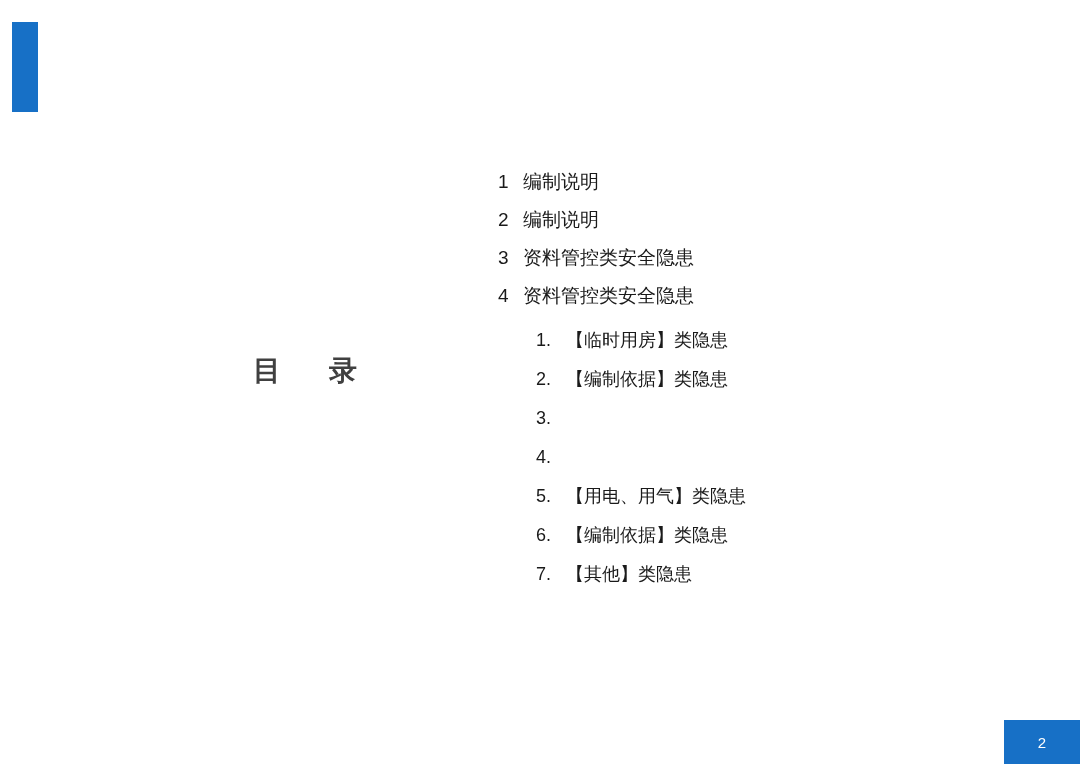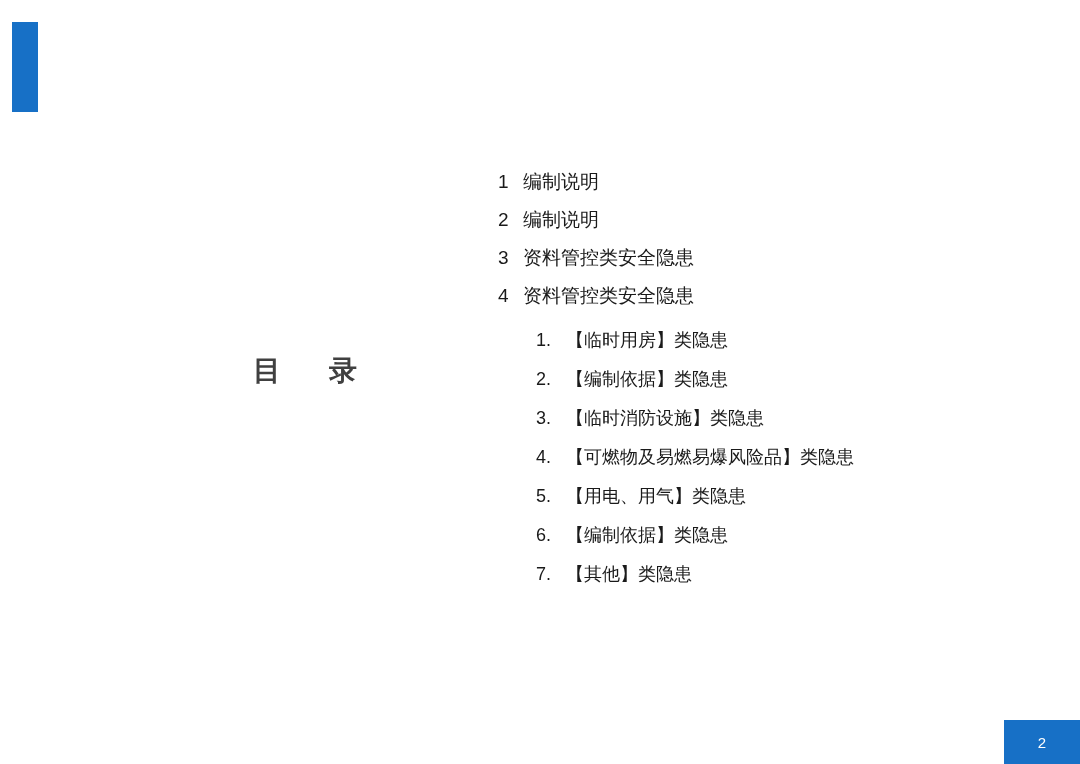--- a/index.html
+++ b/index.html
@@ -132,26 +132,24 @@
         <span class="label">【临时用房】类隐患</span>
       </div>
 
       <div class="toc-level2">
         <span class="num">2.</span>
         <span class="label">【编制依据】类隐患</span>
       </div>
 
       <div class="toc-level2">
         <span class="num">3.</span>
-        <span class="label">【临时消防设施】类隐患</span>
       </div>
 
       <div class="toc-level2">
         <span class="num">4.</span>
-        <span class="label">【可燃物及易燃易爆风险品】类隐患</span>
       </div>
 
       <div class="toc-level2">
         <span class="num">5.</span>
         <span class="label">【用电、用气】类隐患</span>
       </div>
 
       <div class="toc-level2">
         <span class="num">6.</span>
         <span class="label">【编制依据】类隐患</span>

